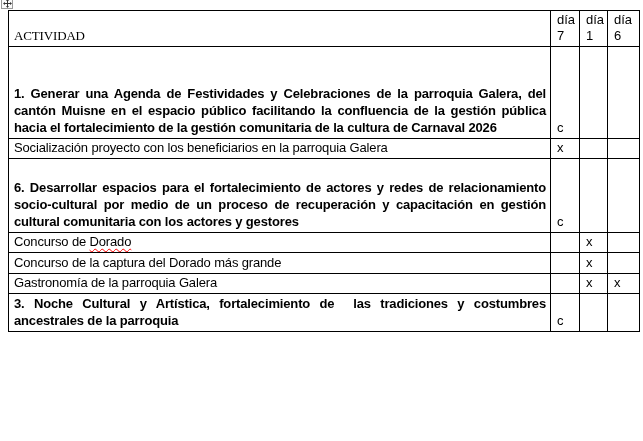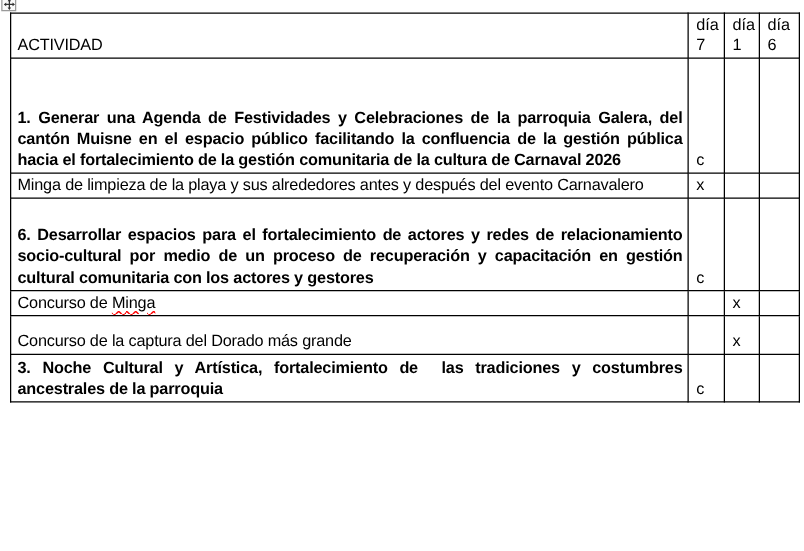--- a/index.html
+++ b/index.html
@@ -36,21 +36,21 @@
     box-sizing: border-box;
   }
   td.act { letter-spacing: -0.15px; }
   td.one-line { white-space: pre; }
   td.bold-para {
     font-weight: bold;
     text-align: justify;
     line-height: 17px;
     white-space: pre-wrap;
   }
-  td.header-act { vertical-align: bottom; }
+  td.header-act { vertical-align: bottom; font-family: Liberation Serif, serif; }
   td.day { padding-left: 6px; }
   td.day-header {
     vertical-align: top;
     white-space: normal;
     line-height: 16px;
     padding-top: 1px;
   }
   .sp-err {
     text-decoration: underline wavy #ff0000;
     text-decoration-thickness: 1px;
@@ -83,51 +83,57 @@
     <td class="day day-header">día 6</td>
   </tr>
 
   <tr style="height:92px">
     <td class="act bold-para">1. Generar una Agenda de Festividades y Celebraciones de la parroquia Galera, del cantón Muisne en el espacio público facilitando la confluencia de la gestión pública hacia el fortalecimiento de la gestión comunitaria de la cultura de Carnaval 2026</td>
     <td class="day">c</td>
     <td class="day"></td>
     <td class="day"></td>
   </tr>
 
-
-
-  <tr style="height:18px">
-    <td class="act one-line">Minga de limpieza de la playa y sus alrededores antes y después del evento Carnavalero</td>
+  <tr style="height:17px">
+    <td class="act one-line">Socialización proyecto con los beneficiarios en la parroquia Galera</td>
     <td class="day">x</td>
     <td class="day"></td>
     <td class="day"></td>
   </tr>
+
+
 
   <tr style="height:74px">
     <td class="act bold-para">6. Desarrollar espacios para el fortalecimiento de actores y redes de relacionamiento socio-cultural por medio de un proceso de recuperación y capacitación en gestión cultural comunitaria con los actores y gestores</td>
     <td class="day">c</td>
     <td class="day"></td>
     <td class="day"></td>
   </tr>
 
 
   <tr style="height:20px">
-    <td class="act one-line"><span>Concurso de </span><span class="sp-err">Minga</span><span></span></td>
+    <td class="act one-line"><span>Concurso de </span><span class="sp-err">Dorado</span><span></span></td>
     <td class="day"></td>
     <td class="day">x</td>
     <td class="day"></td>
   </tr>
 
-  <tr style="height:31px">
+  <tr style="height:21px">
     <td class="act one-line">Concurso de la captura del Dorado más grande</td>
     <td class="day"></td>
     <td class="day">x</td>
     <td class="day"></td>
   </tr>
 
+  <tr style="height:18px">
+    <td class="act one-line">Gastronomía de la parroquia Galera</td>
+    <td class="day"></td>
+    <td class="day">x</td>
+    <td class="day">x</td>
+  </tr>
 
 
   <tr style="height:34px">
     <td class="act bold-para">3. Noche Cultural y Artística, fortalecimiento de  las tradiciones y costumbres ancestrales de la parroquia</td>
     <td class="day">c</td>
     <td class="day"></td>
     <td class="day"></td>
   </tr>
 
 </tbody>

